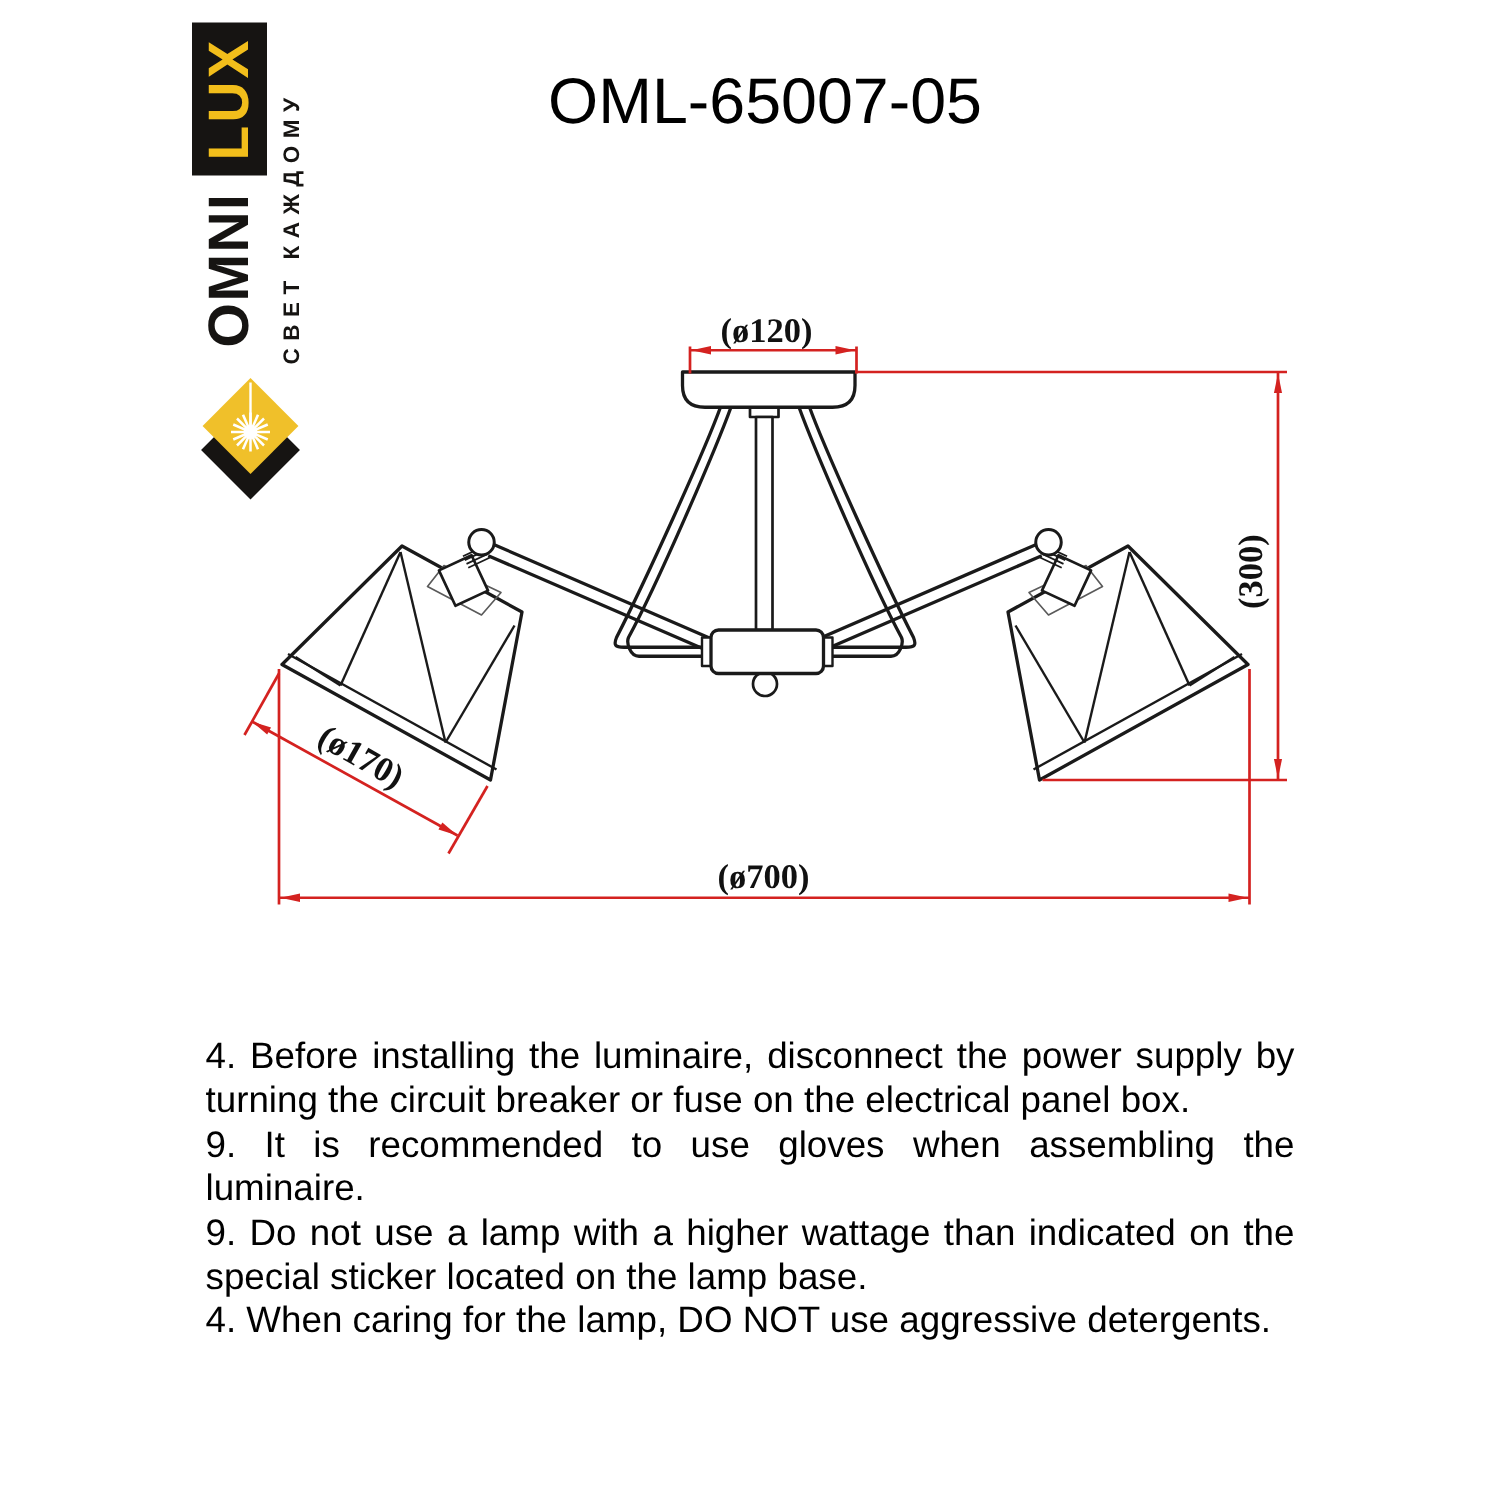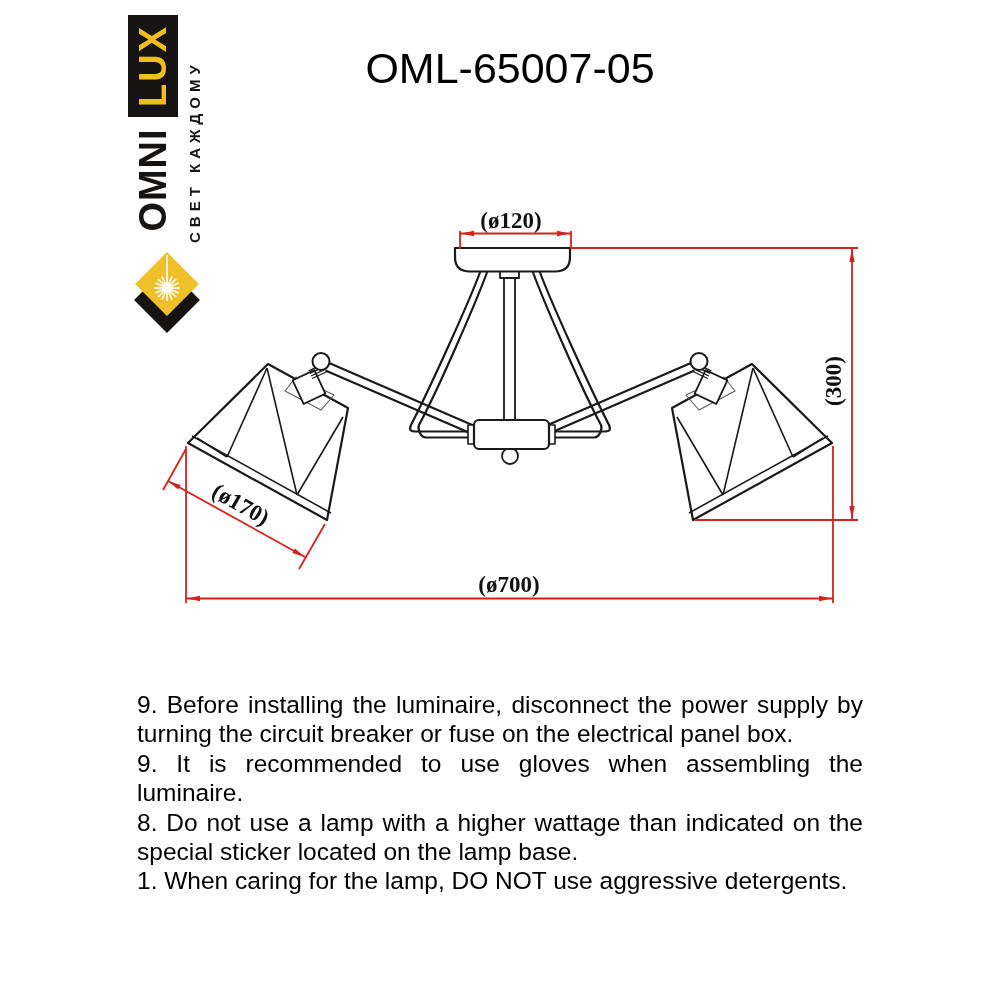--- a/index.html
+++ b/index.html
@@ -166,19 +166,19 @@
 
     <g font-family="'Liberation Serif',serif" font-weight="bold" font-size="23" fill="#111111">
       <text x="511" y="228" text-anchor="middle">(ø120)</text>
       <text x="509" y="592" text-anchor="middle">(ø700)</text>
       <text x="241" y="512" text-anchor="middle" transform="rotate(29.5 241 504)">(ø170)</text>
       <text x="833" y="389" text-anchor="middle" transform="rotate(-90 833 381)">(300)</text>
     </g>
   </svg>
 
   <div class="instructions">
-    <p>9. Before installing the luminaire, disconnect the power supply by turning the circuit breaker or fuse on the electrical panel box.</p>
+    <p>4. Before installing the luminaire, disconnect the power supply by turning the circuit breaker or fuse on the electrical panel box.</p>
     <p>9. It is recommended to use gloves when assembling the luminaire.</p>
-    <p>8. Do not use a lamp with a higher wattage than indicated on the special sticker located on the lamp base.</p>
-    <p>1. When caring for the lamp, DO NOT use aggressive detergents.</p>
+    <p>9. Do not use a lamp with a higher wattage than indicated on the special sticker located on the lamp base.</p>
+    <p>4. When caring for the lamp, DO NOT use aggressive detergents.</p>
   </div>
 
 </div>
 
 </body></html>

